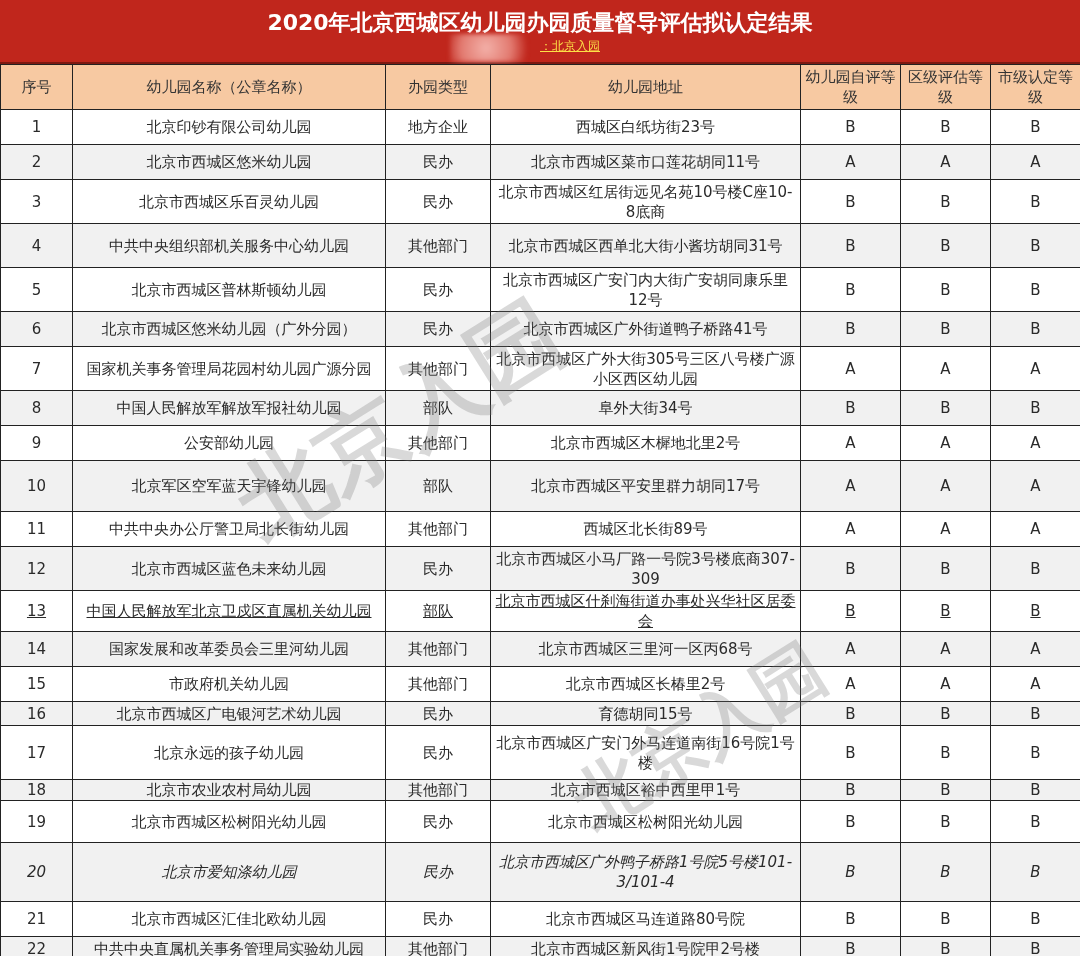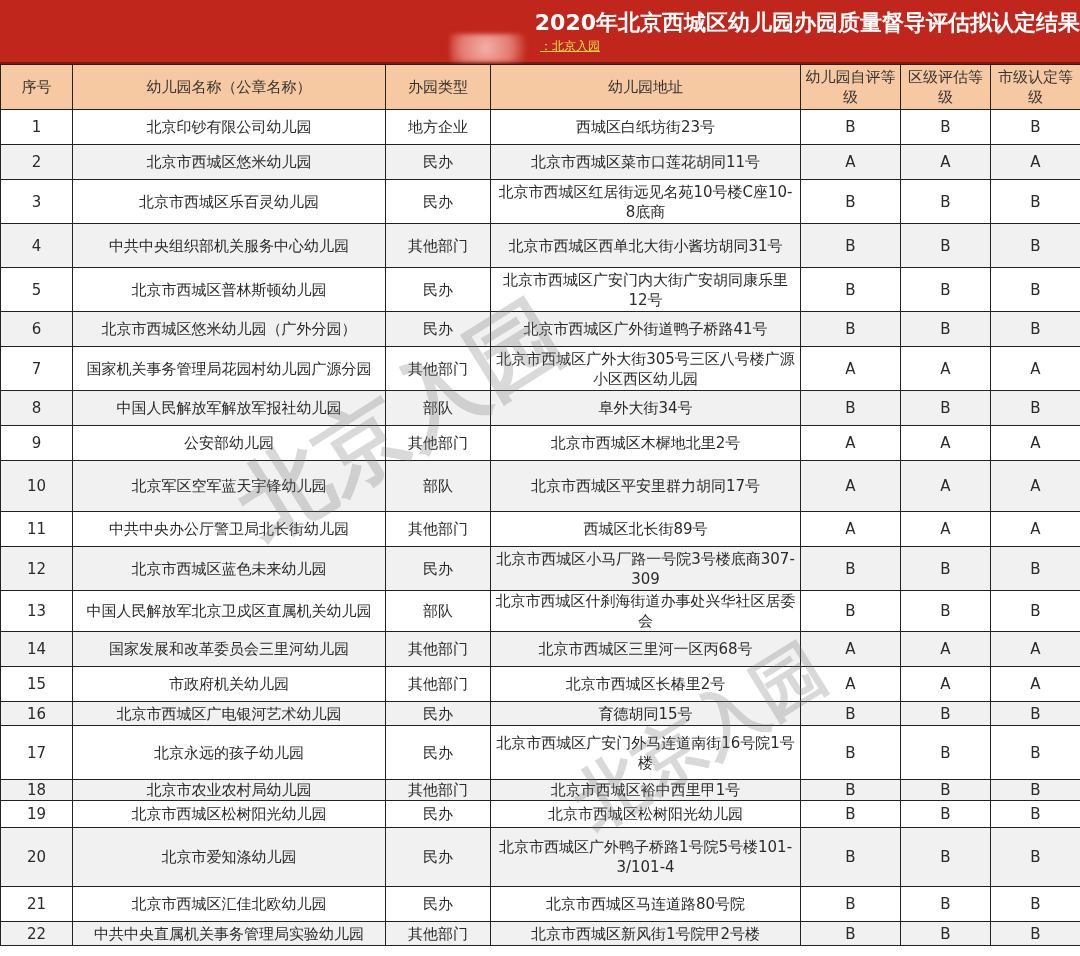--- a/index.html
+++ b/index.html
@@ -11,21 +11,21 @@
       position: relative;
     }
     .banner {
       position: absolute; left: 0; top: 0; width: 1080px; height: 64px;
       background: #c0261c;
       border-bottom: 2px solid #7d1a12;
       box-sizing: border-box;
     }
     .banner-title {
       position: absolute; left: 0; right: 0; top: 8px;
-      text-align: right; color: #ffffff; font-size: 22px; font-weight: bold;
+      text-align: center; color: #ffffff; font-size: 22px; font-weight: bold;
       letter-spacing: 0px;
     }
     .banner-source {
       position: absolute; left: 540px; top: 38px;
       color: #fde047; font-size: 12px; text-decoration: underline;
     }
     .blur-blot {
       position: absolute; left: 450px; top: 34px; width: 90px; height: 28px;
       background: radial-gradient(circle at 40% 50%, #f3b0a8 0%, #e27a70 45%, rgba(192,38,28,0) 75%);
       filter: blur(2px);
@@ -185,21 +185,21 @@
       </tr>
       <tr class="even" style="height: 44px;">
         <td class="c">12</td>
         <td class="l">北京市西城区蓝色未来幼儿园</td>
         <td class="c">民办</td>
         <td class="l">北京市西城区小马厂路一号院3号楼底商307-309</td>
         <td class="c">B</td>
         <td class="c">B</td>
         <td class="c">B</td>
       </tr>
-      <tr class="odd" style="height: 37px;">
+      <tr class="odd" style="height: 37px; text-decoration: underline;">
         <td class="c">13</td>
         <td class="l">中国人民解放军北京卫戍区直属机关幼儿园</td>
         <td class="c">部队</td>
         <td class="l">北京市西城区什刹海街道办事处兴华社区居委会</td>
         <td class="c">B</td>
         <td class="c">B</td>
         <td class="c">B</td>
       </tr>
       <tr class="even" style="height: 35px; margin-top: 12px;">
         <td class="c">14</td>
@@ -239,30 +239,30 @@
       </tr>
       <tr class="even" style="height: 21px;">
         <td class="c">18</td>
         <td class="l">北京市农业农村局幼儿园</td>
         <td class="c">其他部门</td>
         <td class="l">北京市西城区裕中西里甲1号</td>
         <td class="c">B</td>
         <td class="c">B</td>
         <td class="c">B</td>
       </tr>
-      <tr class="odd" style="height: 27px;">
+      <tr class="odd" style="height: 42px;">
         <td class="c">19</td>
         <td class="l">北京市西城区松树阳光幼儿园</td>
         <td class="c">民办</td>
         <td class="l">北京市西城区松树阳光幼儿园</td>
         <td class="c">B</td>
         <td class="c">B</td>
         <td class="c">B</td>
       </tr>
-      <tr class="even" style="height: 59px;">
+      <tr class="even" style="height: 59px; font-style: italic;">
         <td class="c">20</td>
         <td class="l">北京市爱知涤幼儿园</td>
         <td class="c">民办</td>
         <td class="l">北京市西城区广外鸭子桥路1号院5号楼101-3/101-4</td>
         <td class="c">B</td>
         <td class="c">B</td>
         <td class="c">B</td>
       </tr>
       <tr class="odd" style="height: 35px; margin-top: 18px;">
         <td class="c">21</td>

